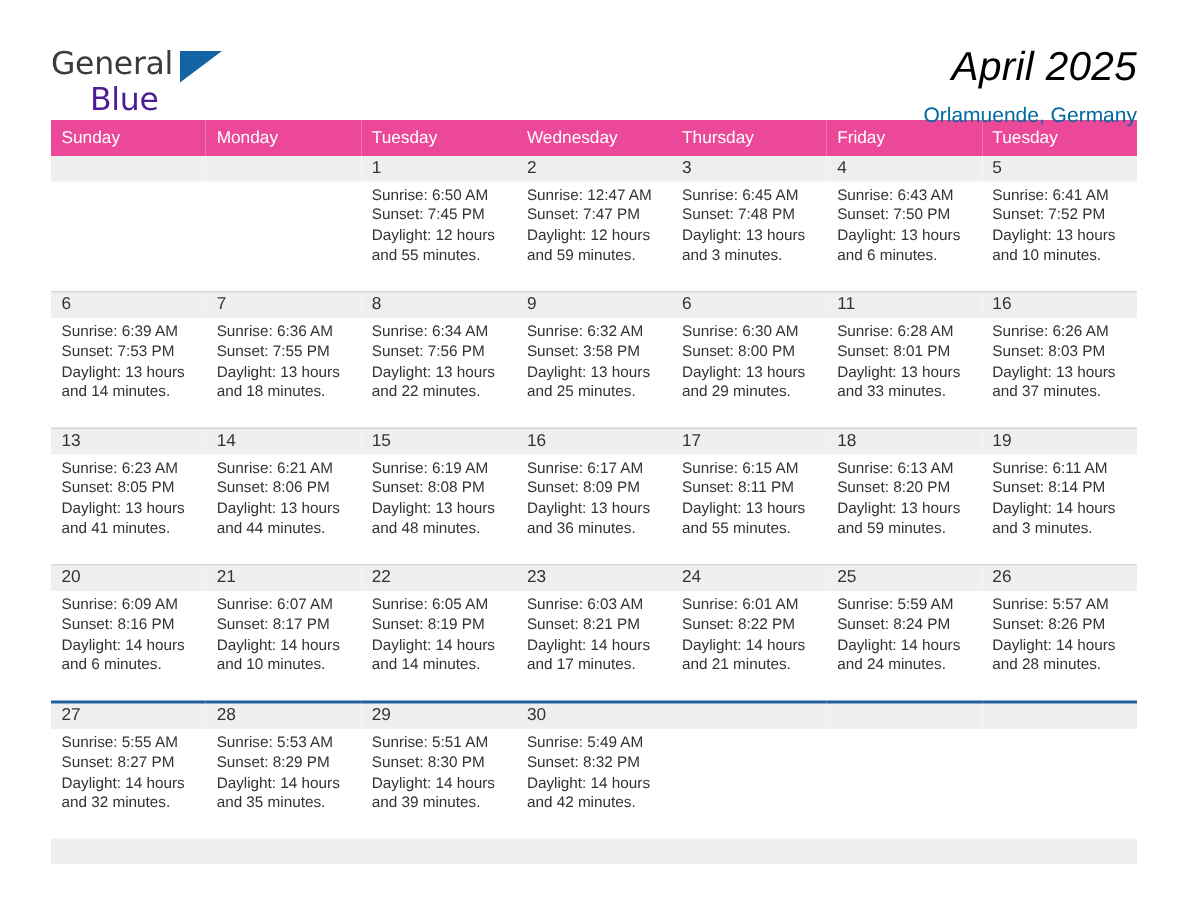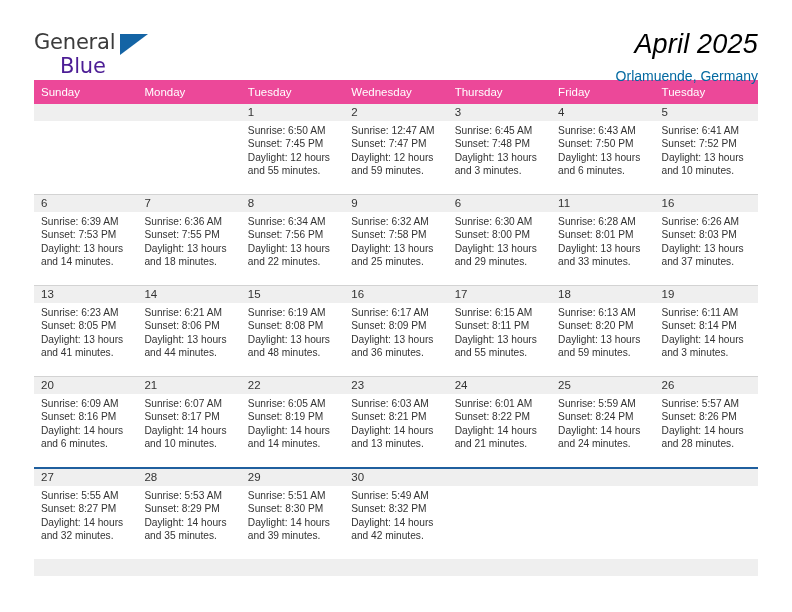--- a/index.html
+++ b/index.html
@@ -269,21 +269,21 @@
                 <div>Daylight: 13 hours</div>
                 <div>and 22 minutes.</div>
               </div>
             </div>
           </td>
           <td>
             <div class="daycell">
               <div class="daynum-band">9</div>
               <div class="info">
                 <div>Sunrise: 6:32 AM</div>
-                <div>Sunset: 7:58 PM</div>
+                <div>Sunset: 3:58 PM</div>
                 <div>Daylight: 13 hours</div>
                 <div>and 25 minutes.</div>
               </div>
             </div>
           </td>
           <td>
             <div class="daycell">
               <div class="daynum-band">6</div>
               <div class="info">
                 <div>Sunrise: 6:30 AM</div>
@@ -429,21 +429,21 @@
               </div>
             </div>
           </td>
           <td>
             <div class="daycell">
               <div class="daynum-band">23</div>
               <div class="info">
                 <div>Sunrise: 6:03 AM</div>
                 <div>Sunset: 8:21 PM</div>
                 <div>Daylight: 14 hours</div>
-                <div>and 13 minutes.</div>
+                <div>and 17 minutes.</div>
               </div>
             </div>
           </td>
           <td>
             <div class="daycell">
               <div class="daynum-band">24</div>
               <div class="info">
                 <div>Sunrise: 6:01 AM</div>
                 <div>Sunset: 8:22 PM</div>
                 <div>Daylight: 14 hours</div>

